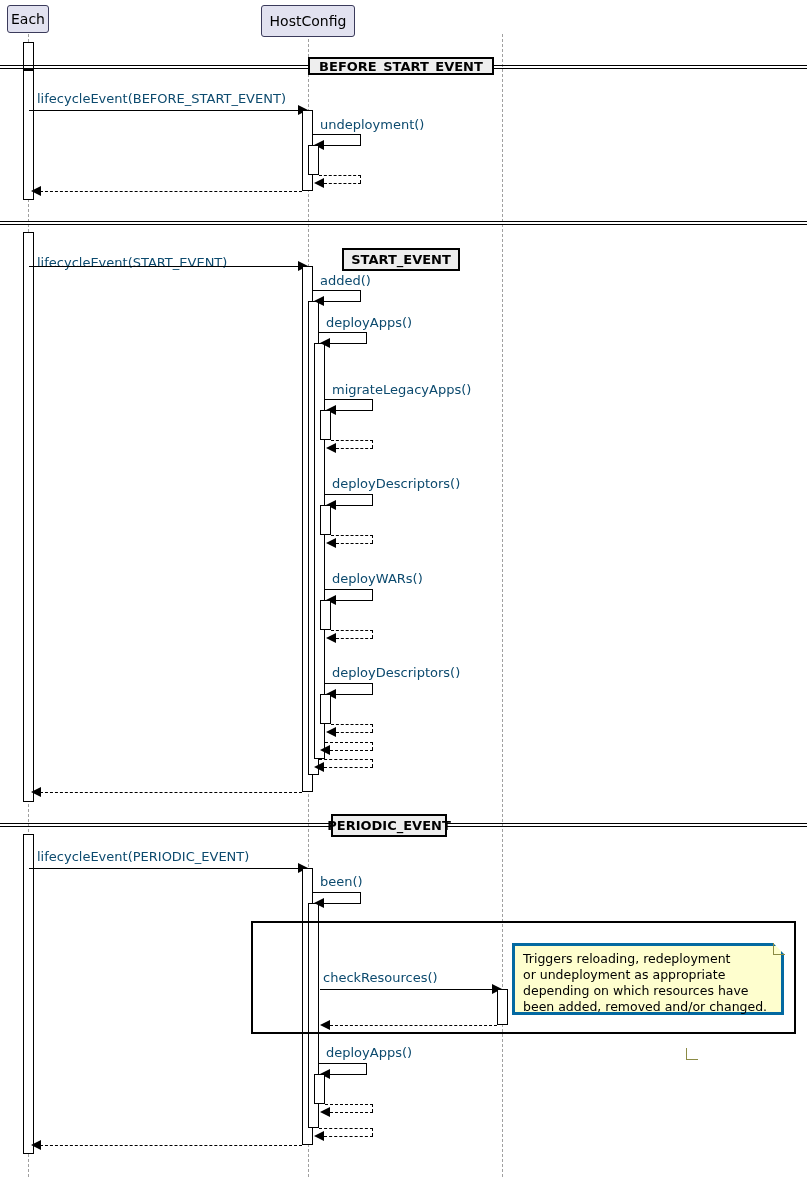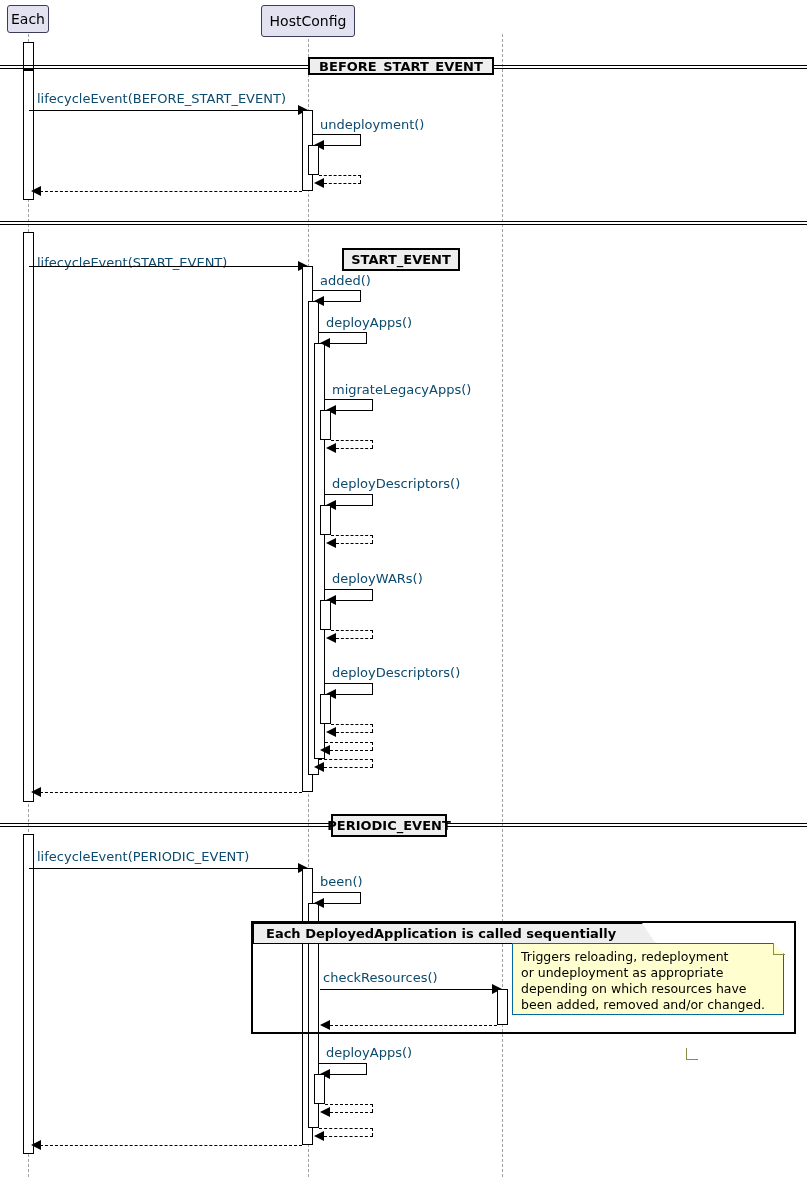--- a/index.html
+++ b/index.html
@@ -43,21 +43,21 @@
   
   .group-frame{position:absolute;box-sizing:border-box;border:2px solid #000;background:transparent;}
   .group-header{position:absolute;box-sizing:border-box;
     background:#EEEEEE;border:1px solid #000;
     font-size:13px;font-weight:bold;color:#000;
     display:flex;align-items:center;padding-left:12px;white-space:nowrap;
     clip-path:polygon(0 0, calc(100% - 14px) 0, 100% 100%, 0 100%);}
 
   
   .note{position:absolute;box-sizing:border-box;
-    background:#FEFECE;border:1px solid #0369a1;
+    background:#FEFECE;border:3px solid #0369a1;
     font-size:12.5px;line-height:16px;color:#000;
     padding:5px 8px 4px 8px;white-space:pre-line;
     clip-path:polygon(0 0, calc(100% - 11px) 0, 100% 11px, 100% 100%, 0 100%);}
   .note-fold{position:absolute;width:11px;height:11px;
     border-left:1px solid #8B8B45;border-bottom:1px solid #8B8B45;background:transparent;}
 </style>
 </head>
 <body>
 
 <div id="diagram">
@@ -189,21 +189,20 @@
   <div class="act" style="left:302px;top:868px;width:11px;height:277px;"></div>
   <div class="act" style="left:308px;top:903px;width:11px;height:225px;"></div>
 
   <div class="msg-label" style="left:320px;top:875px;">been()</div>
   <div class="msg-line" style="left:313px;top:892px;width:48px;"></div>
   <div class="v-line" style="left:360px;top:892px;height:11px;"></div>
   <div class="msg-line" style="left:324px;top:903px;width:37px;"></div>
   <div class="arrow-l" style="left:314px;top:898px;"></div>
 
   <div class="group-frame" style="left:251px;top:921px;width:545px;height:113px;"></div>
-  <div class="group-header" style="left:253px;top:923px;width:403px;height:21px;">Each DeployedApplication is called sequentially</div>
 
   <div class="msg-label" style="left:323px;top:971px;">checkResources()</div>
   <div class="msg-line" style="left:320px;top:989px;width:175px;"></div>
   <div class="arrow-r" style="left:492px;top:984px;"></div>
   <div class="act" style="left:497px;top:989px;width:11px;height:36px;"></div>
 
   <div class="msg-line dotted" style="left:330px;top:1025px;width:167px;"></div>
   <div class="arrow-l" style="left:320px;top:1020px;"></div>
 
   <div class="note" style="left:512px;top:943px;width:272px;height:72px;">Triggers reloading, redeployment

